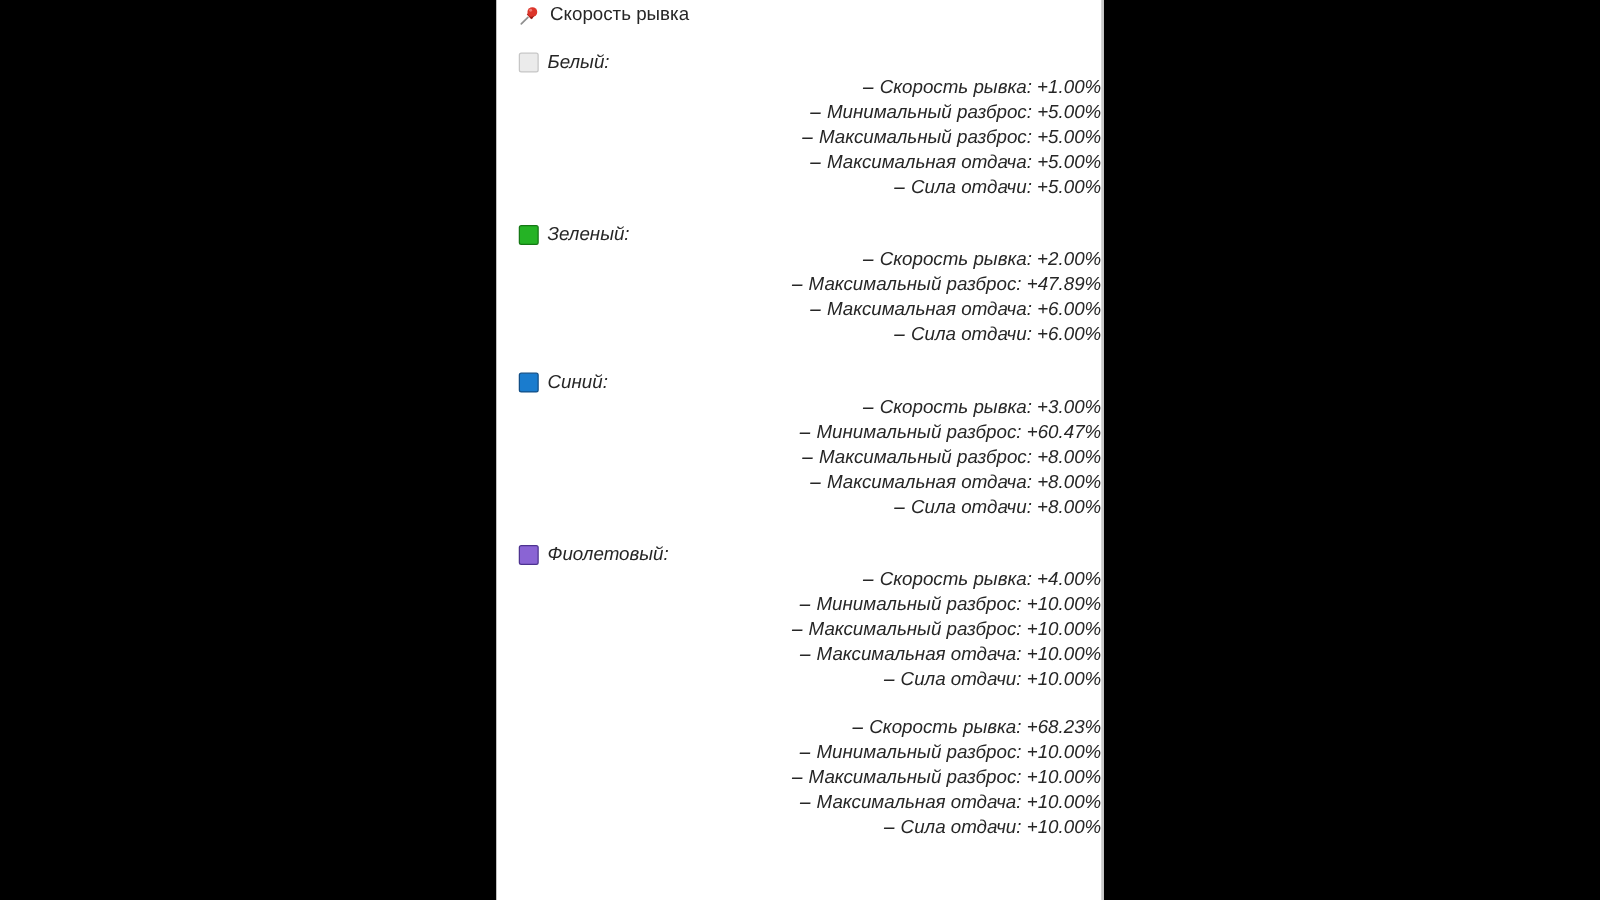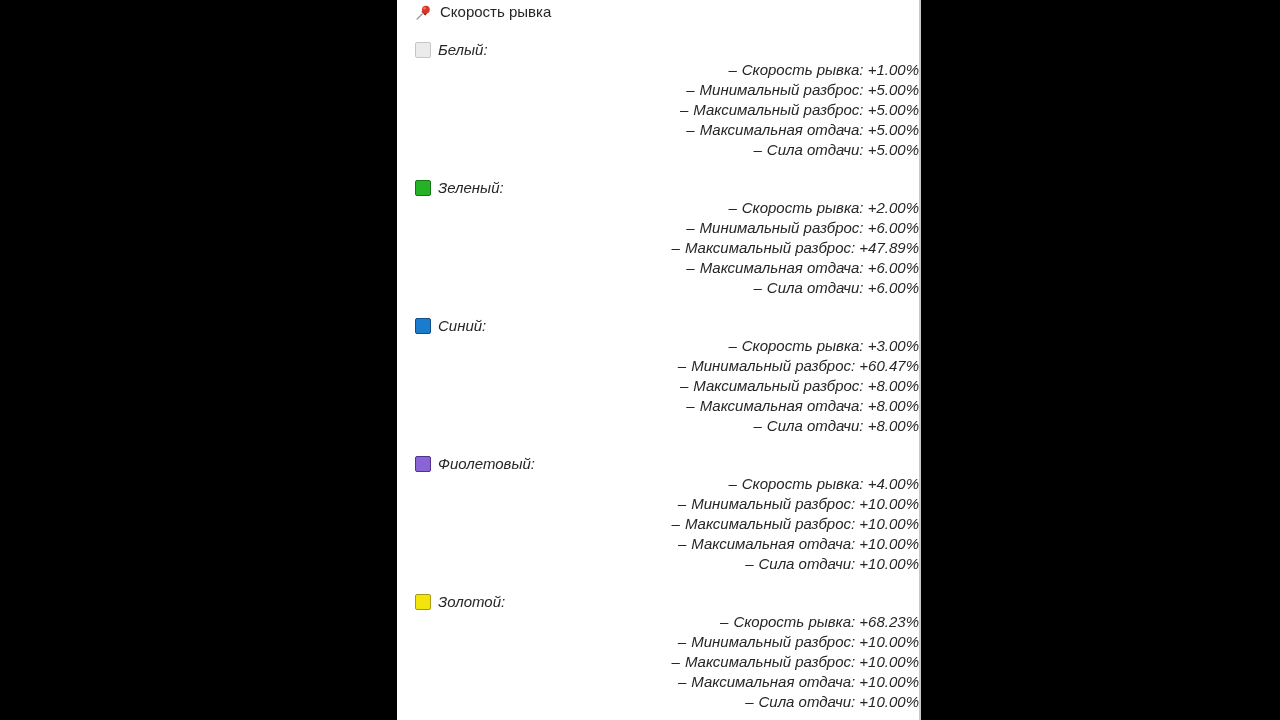--- a/index.html
+++ b/index.html
@@ -6,21 +6,21 @@
   html, body {
     width: 1280px; height: 720px;
     background: #000000;
     font-family: "Liberation Sans", sans-serif;
     overflow: hidden;
   }
   .stage { position: relative; width: 1280px; height: 720px; background: #000000; }
   .panel {
     position: absolute;
     left: 397px; top: 0;
-    width: 524px; height: 720px;
+    width: 486px; height: 720px;
     background: #ffffff;
     border-right: 2px solid #c9c9c9;
     padding: 2px 0 0 18px;
     color: #262626;
     font-size: 15px;
     line-height: 20px;
     white-space: nowrap;
   }
   .title-row {
     display: flex;
@@ -75,21 +75,20 @@
           <div class="stat-line"><span class="stat-dash">–</span><span>Максимальная отдача: +5.00%</span></div>
           <div class="stat-line"><span class="stat-dash">–</span><span>Сила отдачи: +5.00%</span></div>
         </div>
 
   <div class="section">
     <div class="section-header">
       <span class="swatch" style="background: rgb(37, 179, 37); border-color: rgb(21, 120, 21);"></span>
       <span class="section-label">Зеленый:</span>
     </div>
   <div class="stat-line"><span class="stat-dash">–</span><span>Скорость рывка: +2.00%</span></div>
-          <div class="stat-line"><span class="stat-dash">–</span><span>Минимальный разброс: +6.00%</span></div>
           <div class="stat-line"><span class="stat-dash">–</span><span>Максимальный разброс: +47.89%</span></div>
           <div class="stat-line"><span class="stat-dash">–</span><span>Максимальная отдача: +6.00%</span></div>
           <div class="stat-line"><span class="stat-dash">–</span><span>Сила отдачи: +6.00%</span></div>
         </div>
 
   <div class="section">
     <div class="section-header">
       <span class="swatch" style="background: rgb(26, 124, 206); border-color: rgb(17, 78, 134);"></span>
       <span class="section-label">Синий:</span>
     </div>
@@ -106,24 +105,20 @@
       <span class="section-label">Фиолетовый:</span>
     </div>
   <div class="stat-line"><span class="stat-dash">–</span><span>Скорость рывка: +4.00%</span></div>
           <div class="stat-line"><span class="stat-dash">–</span><span>Минимальный разброс: +10.00%</span></div>
           <div class="stat-line"><span class="stat-dash">–</span><span>Максимальный разброс: +10.00%</span></div>
           <div class="stat-line"><span class="stat-dash">–</span><span>Максимальная отдача: +10.00%</span></div>
           <div class="stat-line"><span class="stat-dash">–</span><span>Сила отдачи: +10.00%</span></div>
         </div>
 
   <div class="section">
-    <div class="section-header">
-      <span class="swatch" style="background: rgb(243, 228, 12); border-color: rgb(168, 154, 20);"></span>
-      <span class="section-label">Золотой:</span>
-    </div>
   <div class="stat-line"><span class="stat-dash">–</span><span>Скорость рывка: +68.23%</span></div>
           <div class="stat-line"><span class="stat-dash">–</span><span>Минимальный разброс: +10.00%</span></div>
           <div class="stat-line"><span class="stat-dash">–</span><span>Максимальный разброс: +10.00%</span></div>
           <div class="stat-line"><span class="stat-dash">–</span><span>Максимальная отдача: +10.00%</span></div>
           <div class="stat-line"><span class="stat-dash">–</span><span>Сила отдачи: +10.00%</span></div>
         </div>
 </div>
 
   </div>
 </div>

